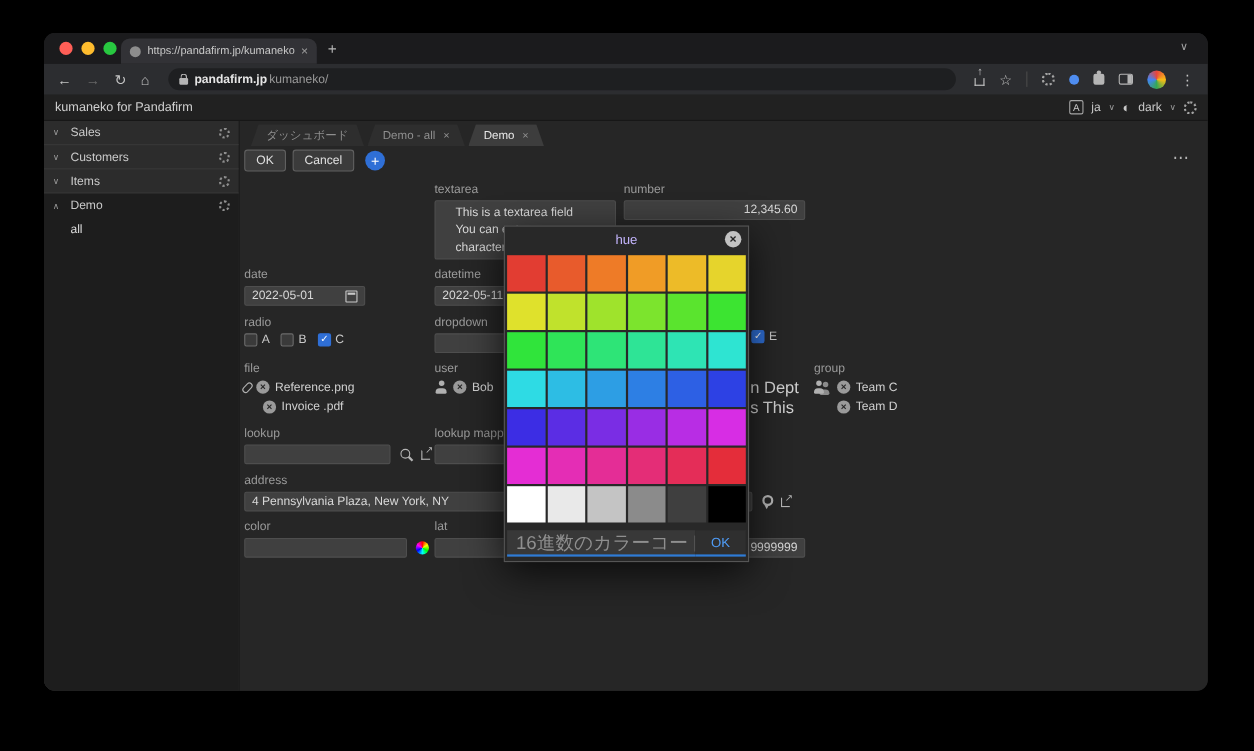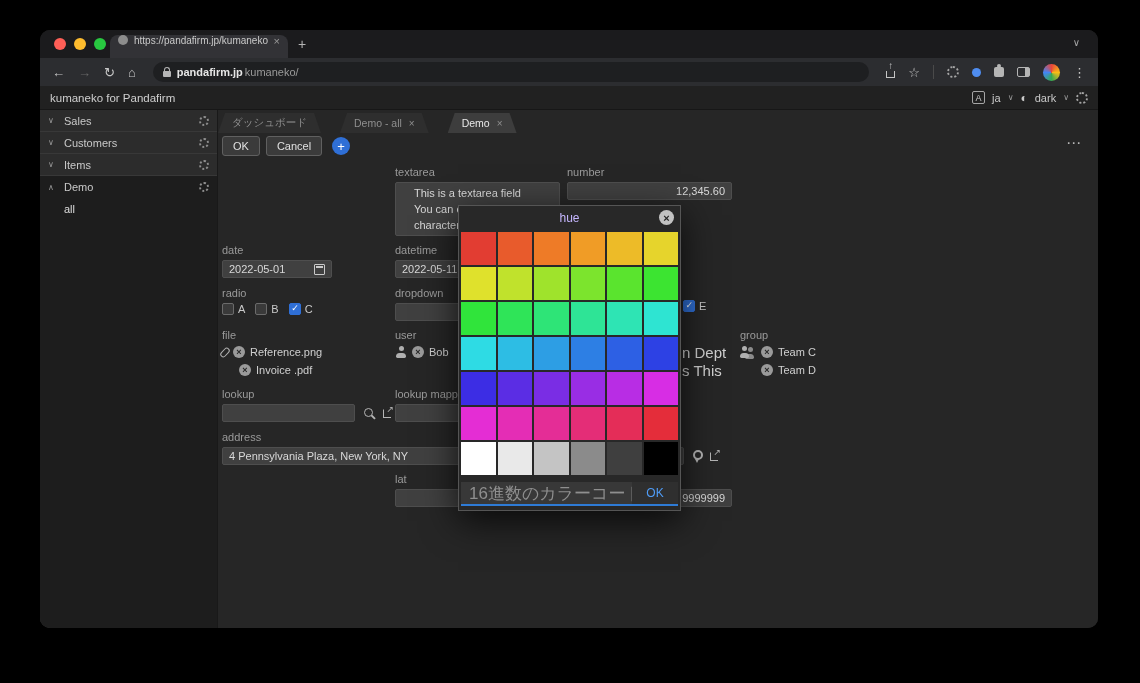--- a/index.html
+++ b/index.html
@@ -5,21 +5,21 @@
   *{box-sizing:border-box;margin:0;padding:0}
   html,body{width:1140px;height:683px;background:#000;font-family:"Liberation Sans","DejaVu Sans",sans-serif;overflow:hidden}
   i{font-style:normal}
   .window{position:absolute;left:40px;top:30px;width:1058px;height:598px;border-radius:10px;overflow:hidden;background:#262626;box-shadow:0 25px 70px rgba(0,0,0,.7)}
 
   
   .tabstrip{height:28px;background:#1b1b1d;display:flex;align-items:center;position:relative}
   .lights{display:flex;gap:8px;padding:0 10px 0 14px}
   .dot{width:12px;height:12px;border-radius:50%}
   .dot.red{background:#ff5f57}.dot.yellow{background:#febc2e}.dot.green{background:#28c840}
-  .btab{position:absolute;left:70px;top:5px;width:178px;height:23px;background:#323236;border-radius:8px 8px 0 0;display:flex;padding:0 8px;gap:6px}
+  .btab{position:absolute;left:70px;top:5px;width:178px;height:23px;background:#323236;border-radius:8px 8px 0 0;display:flex;align-items:center;padding:0 8px;gap:6px}
   .favicon{width:10px;height:10px;border-radius:50%;background:#8d8d8d;flex:none}
   .btab-title{font-size:10px;color:#c9c9c9;white-space:nowrap;overflow:hidden;flex:1}
   .btab-close{color:#9a9a9a;font-size:11px;cursor:default}
   .newtab{position:absolute;left:258px;top:6px;color:#b5b5b5;font-size:14px}
   .strip-chev{position:absolute;right:18px;top:7px;color:#a5a5a5;font-size:10px}
 
   
   .bt-toolbar{height:28px;background:#2c2d30;display:flex;align-items:center;padding:0 12px;gap:13px}
   .nav-ic{color:#c5c5c5;font-size:13px;line-height:1}
   .nav-ic.dim{color:#666}
@@ -55,21 +55,21 @@
   .side-chev{font-size:8px;color:#9a9a9a;width:10px}
   .side-label{flex:1}
   .side-gear{width:10px;height:10px;border:2px dotted #8f8f8f;border-radius:50%}
   .demo-section{flex:1;background:#1d1d1d;display:flex;flex-direction:column}
   .demo-section .side-row{border-bottom:none}
   .side-sub{height:21px;display:flex;align-items:center;padding-left:24px;color:#dcdcdc}
 
   .content{flex:1;position:relative;background:#262626}
 
   
-  .ctabs{position:absolute;left:0;top:3px;display:flex;gap:19px}
+  .ctabs{position:absolute;left:10px;top:3px;display:flex;gap:3px}
   .ctab{height:20px;display:flex;align-items:center;gap:7px;padding:0 14px;background:#2e2e2e;color:#8f8f8f;font-size:10.5px;clip-path:polygon(7px 0,calc(100% - 7px) 0,100% 100%,0 100%)}
   .ctab.active{background:#3d3d3d;color:#e8e8e8}
   .ctab-x{font-size:10px;color:#8f8f8f}
 
   
   .cbar{position:absolute;left:4px;top:26px;display:flex;gap:6px;align-items:center}
   .btn{height:20px;padding:0 10px;background:#3b3b3b;border:1px solid #606060;border-radius:3px;color:#e0e0e0;font-size:11px;font-family:inherit}
   .plusbtn{width:18px;height:18px;border-radius:50%;background:#2f6fd6;color:#fff;font-size:13px;display:flex;align-items:center;justify-content:center;margin-left:4px}
   .more{position:absolute;right:16px;top:24px;color:#b5b5b5;font-size:15px;letter-spacing:1px}
 
@@ -334,20 +334,27 @@
 
       <div class="fld" style="left:4px;top:321px;width:560px">
         <div class="flabel">address</div>
         <div class="inp-row">
           <div class="finput" style="width:462px">4 Pennsylvania Plaza, New York, NY</div>
           <span class="icon-pin"></span>
           <span class="icon-ext"></span>
         </div>
       </div>
 
+      <div class="fld" style="left:4px;top:363px;width:200px">
+        <div class="flabel">color</div>
+        <div class="inp-row">
+          <div class="finput" style="width:148px"></div>
+          <span class="icon-colorwheel"></span>
+        </div>
+      </div>
       <div class="fld" style="left:177px;top:363px;width:165px">
         <div class="flabel">lat</div>
         <div class="finput"></div>
       </div>
       <div class="finput num abs" style="left:349px;top:379px;width:165px">9999999</div>
 
       <div class="popup">
         <div class="popup-head">
           <span class="popup-title">hue</span>
           <span class="cx big"></span>

